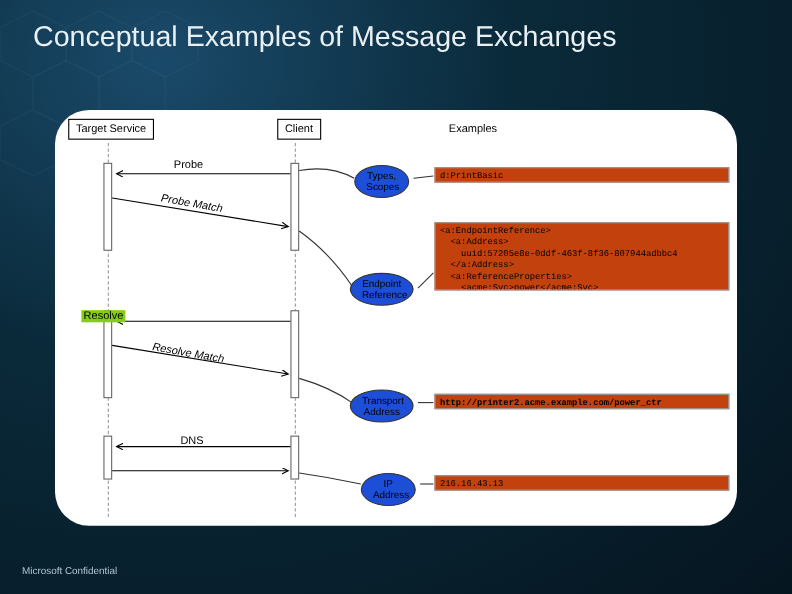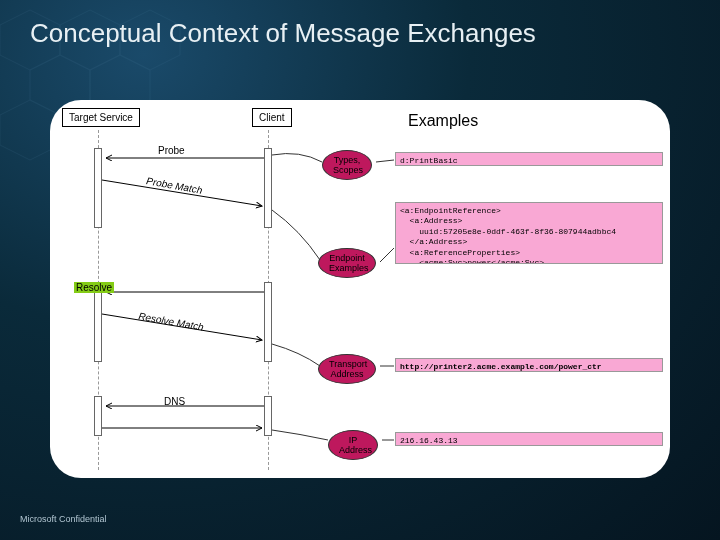--- a/index.html
+++ b/index.html
@@ -36,29 +36,29 @@
 .msg-probe { top: 45px; left: 108px; }
 .msg-probematch { top: 80px; left: 96px; transform: rotate(10deg); font-style: italic; }
 .msg-resolve { top: 182px; left: 24px; background:#84cc16; padding:0 2px; }
 .msg-resolvematch { top: 216px; left: 88px; transform: rotate(10deg); font-style: italic; }
 .msg-dns { top: 296px; left: 114px; }
 
 
 .arrow-svg { position: absolute; top: 0; left: 0; width: 270px; height: 378px; }
 
 
-.oval { position: absolute; border: 1px solid #333; border-radius: 50%; padding: 4px 10px; font-size: 9px; text-align: center; background: #be185d; }
+.oval { position: absolute; border: 1px solid #333; border-radius: 50%; padding: 4px 10px; font-size: 9px; text-align: center; background: #1d4ed8; }
 .oval-types { top: 50px; left: 272px; width: 50px; }
 .oval-endpoint { top: 148px; left: 268px; width: 58px; }
 .oval-transport { top: 254px; left: 268px; width: 58px; text-align: center; }
 .oval-ip { top: 330px; left: 278px; width: 50px; }
 
 
-.examples-header { position: absolute; top: 12px; left: 358px; font-size: 16px; }
-.example-box { position: absolute; left: 345px; width: 268px; background: #f9a8d4; border: 1px solid #999; font-family: 'Courier New', monospace; font-size: 8px; padding: 3px 4px; white-space: pre; overflow: hidden; line-height: 1.3; }
+.examples-header { position: absolute; top: 12px; left: 358px; font-size: 10px; }
+.example-box { position: absolute; left: 345px; width: 268px; background: #c2410c; border: 1px solid #999; font-family: 'Courier New', monospace; font-size: 8px; padding: 3px 4px; white-space: pre; overflow: hidden; line-height: 1.3; }
 .ex1 { top: 52px; height: 14px; }
 .ex2 { top: 102px; height: 62px; }
 .ex3 { top: 258px; height: 14px; font-weight: bold; }
 .ex4 { top: 332px; height: 14px; }
 
 
 .connector-svg { position: absolute; top: 0; left: 0; width: 620px; height: 378px; pointer-events: none; }
 </style>
 </head>
 <body>
@@ -69,21 +69,21 @@
   <g fill="none" stroke="#4a7a9a" stroke-width="1">
     <polygon points="30,10 60,25 60,55 30,70 0,55 0,25"></polygon>
     <polygon points="90,10 120,25 120,55 90,70 60,55 60,25"></polygon>
     <polygon points="150,10 180,25 180,55 150,70 120,55 120,25"></polygon>
     <polygon points="60,55 90,70 90,100 60,115 30,100 30,70"></polygon>
     <polygon points="120,55 150,70 150,100 120,115 90,100 90,70"></polygon>
     <polygon points="30,100 60,115 60,145 30,160 0,145 0,115"></polygon>
   </g>
 </svg>
 
-<div class="title">Conceptual Context of Message Exchanges</div>
+<div class="title">Conceptual Examples of Message Exchanges</div>
 
 <div class="content-area">
   <div class="diagram">
 
     <div class="actor-box actor-ts">Target Service</div>
     <div class="actor-box actor-cl">Client</div>
 
     <div class="lifeline lifeline-ts"></div>
     <div class="lifeline lifeline-cl"></div>
 
@@ -108,21 +108,21 @@
       <line x1="52" y1="328" x2="212" y2="328" stroke="#000" marker-end="url(#ah)"></line>
     </svg>
 
     <div class="msg-label msg-probe">Probe</div>
     <div class="msg-label msg-probematch">Probe Match</div>
     <div class="msg-label msg-resolve">Resolve</div>
     <div class="msg-label msg-resolvematch">Resolve Match</div>
     <div class="msg-label msg-dns">DNS</div>
 
     <div class="oval oval-types">Types, Scopes</div>
-    <div class="oval oval-endpoint">Endpoint Examples</div>
+    <div class="oval oval-endpoint">Endpoint Reference</div>
     <div class="oval oval-transport">Transport Address</div>
     <div class="oval oval-ip">IP Address</div>
 
     <div class="examples-header">Examples</div>
     <div class="example-box ex1">d:PrintBasic</div>
     <div class="example-box ex2">&lt;a:EndpointReference&gt;
   &lt;a:Address&gt;
     uuid:57205e8e-0ddf-463f-8f36-807944adbbc4
   &lt;/a:Address&gt;
   &lt;a:ReferenceProperties&gt;

